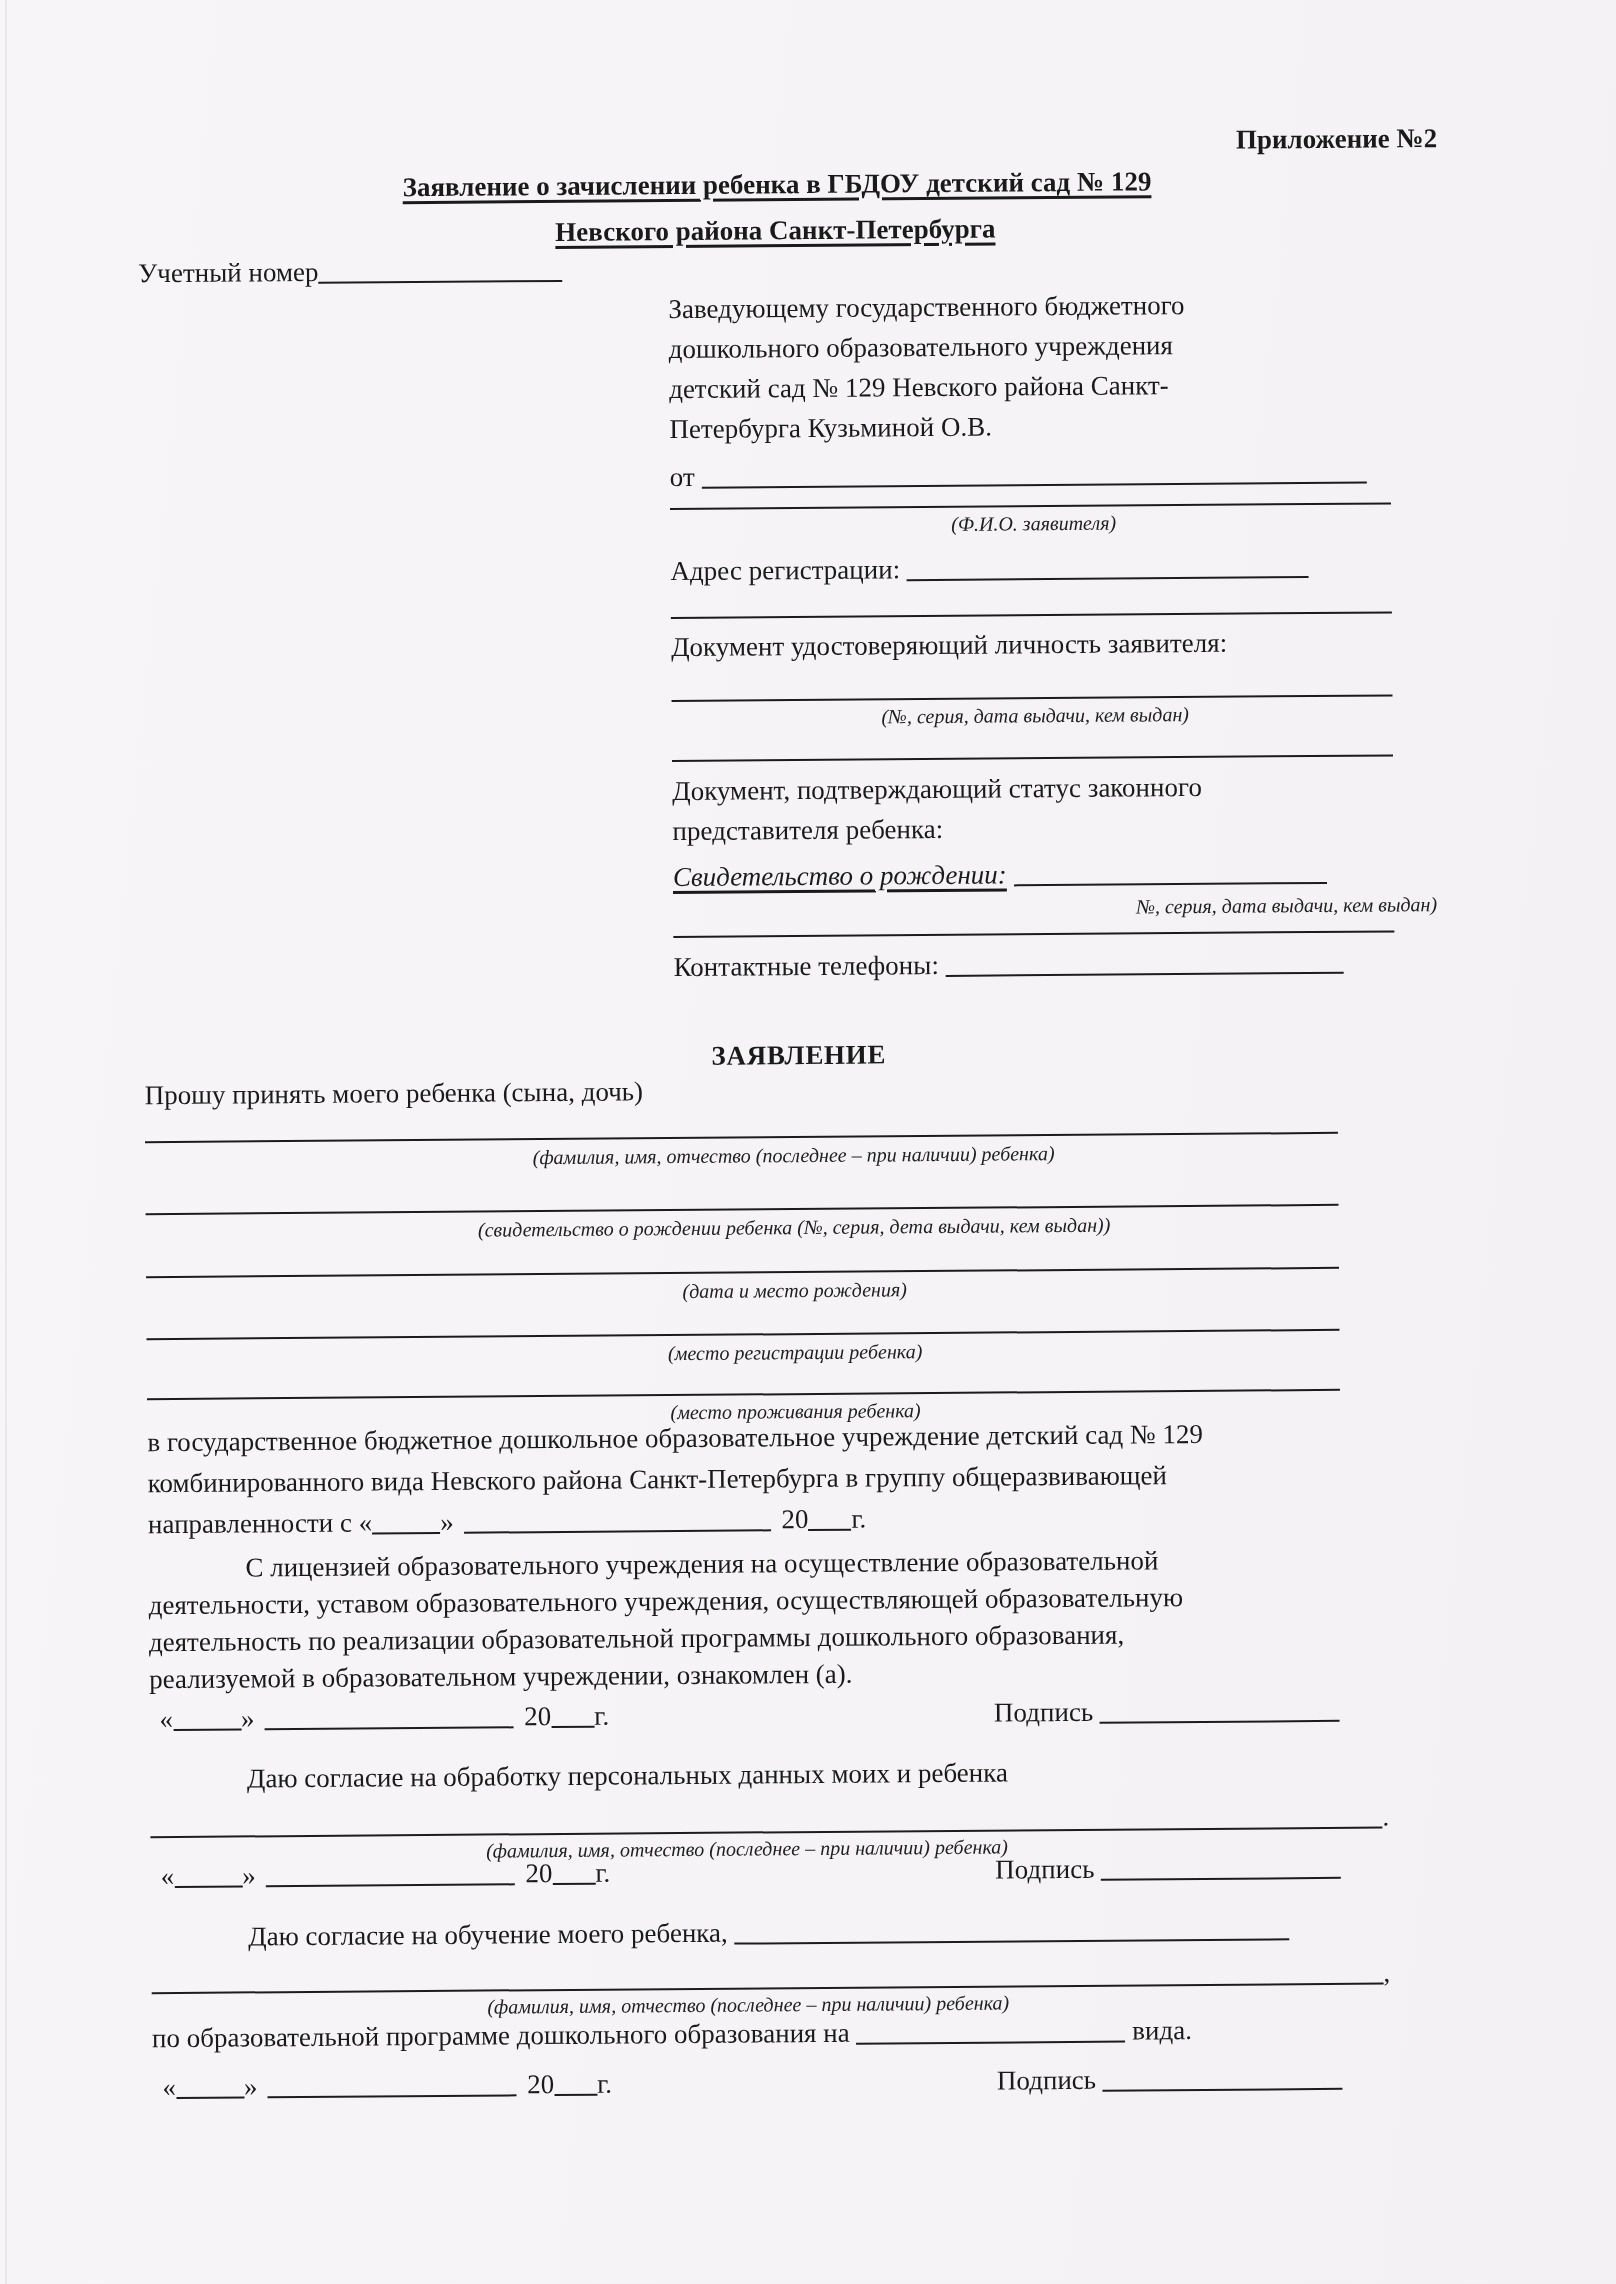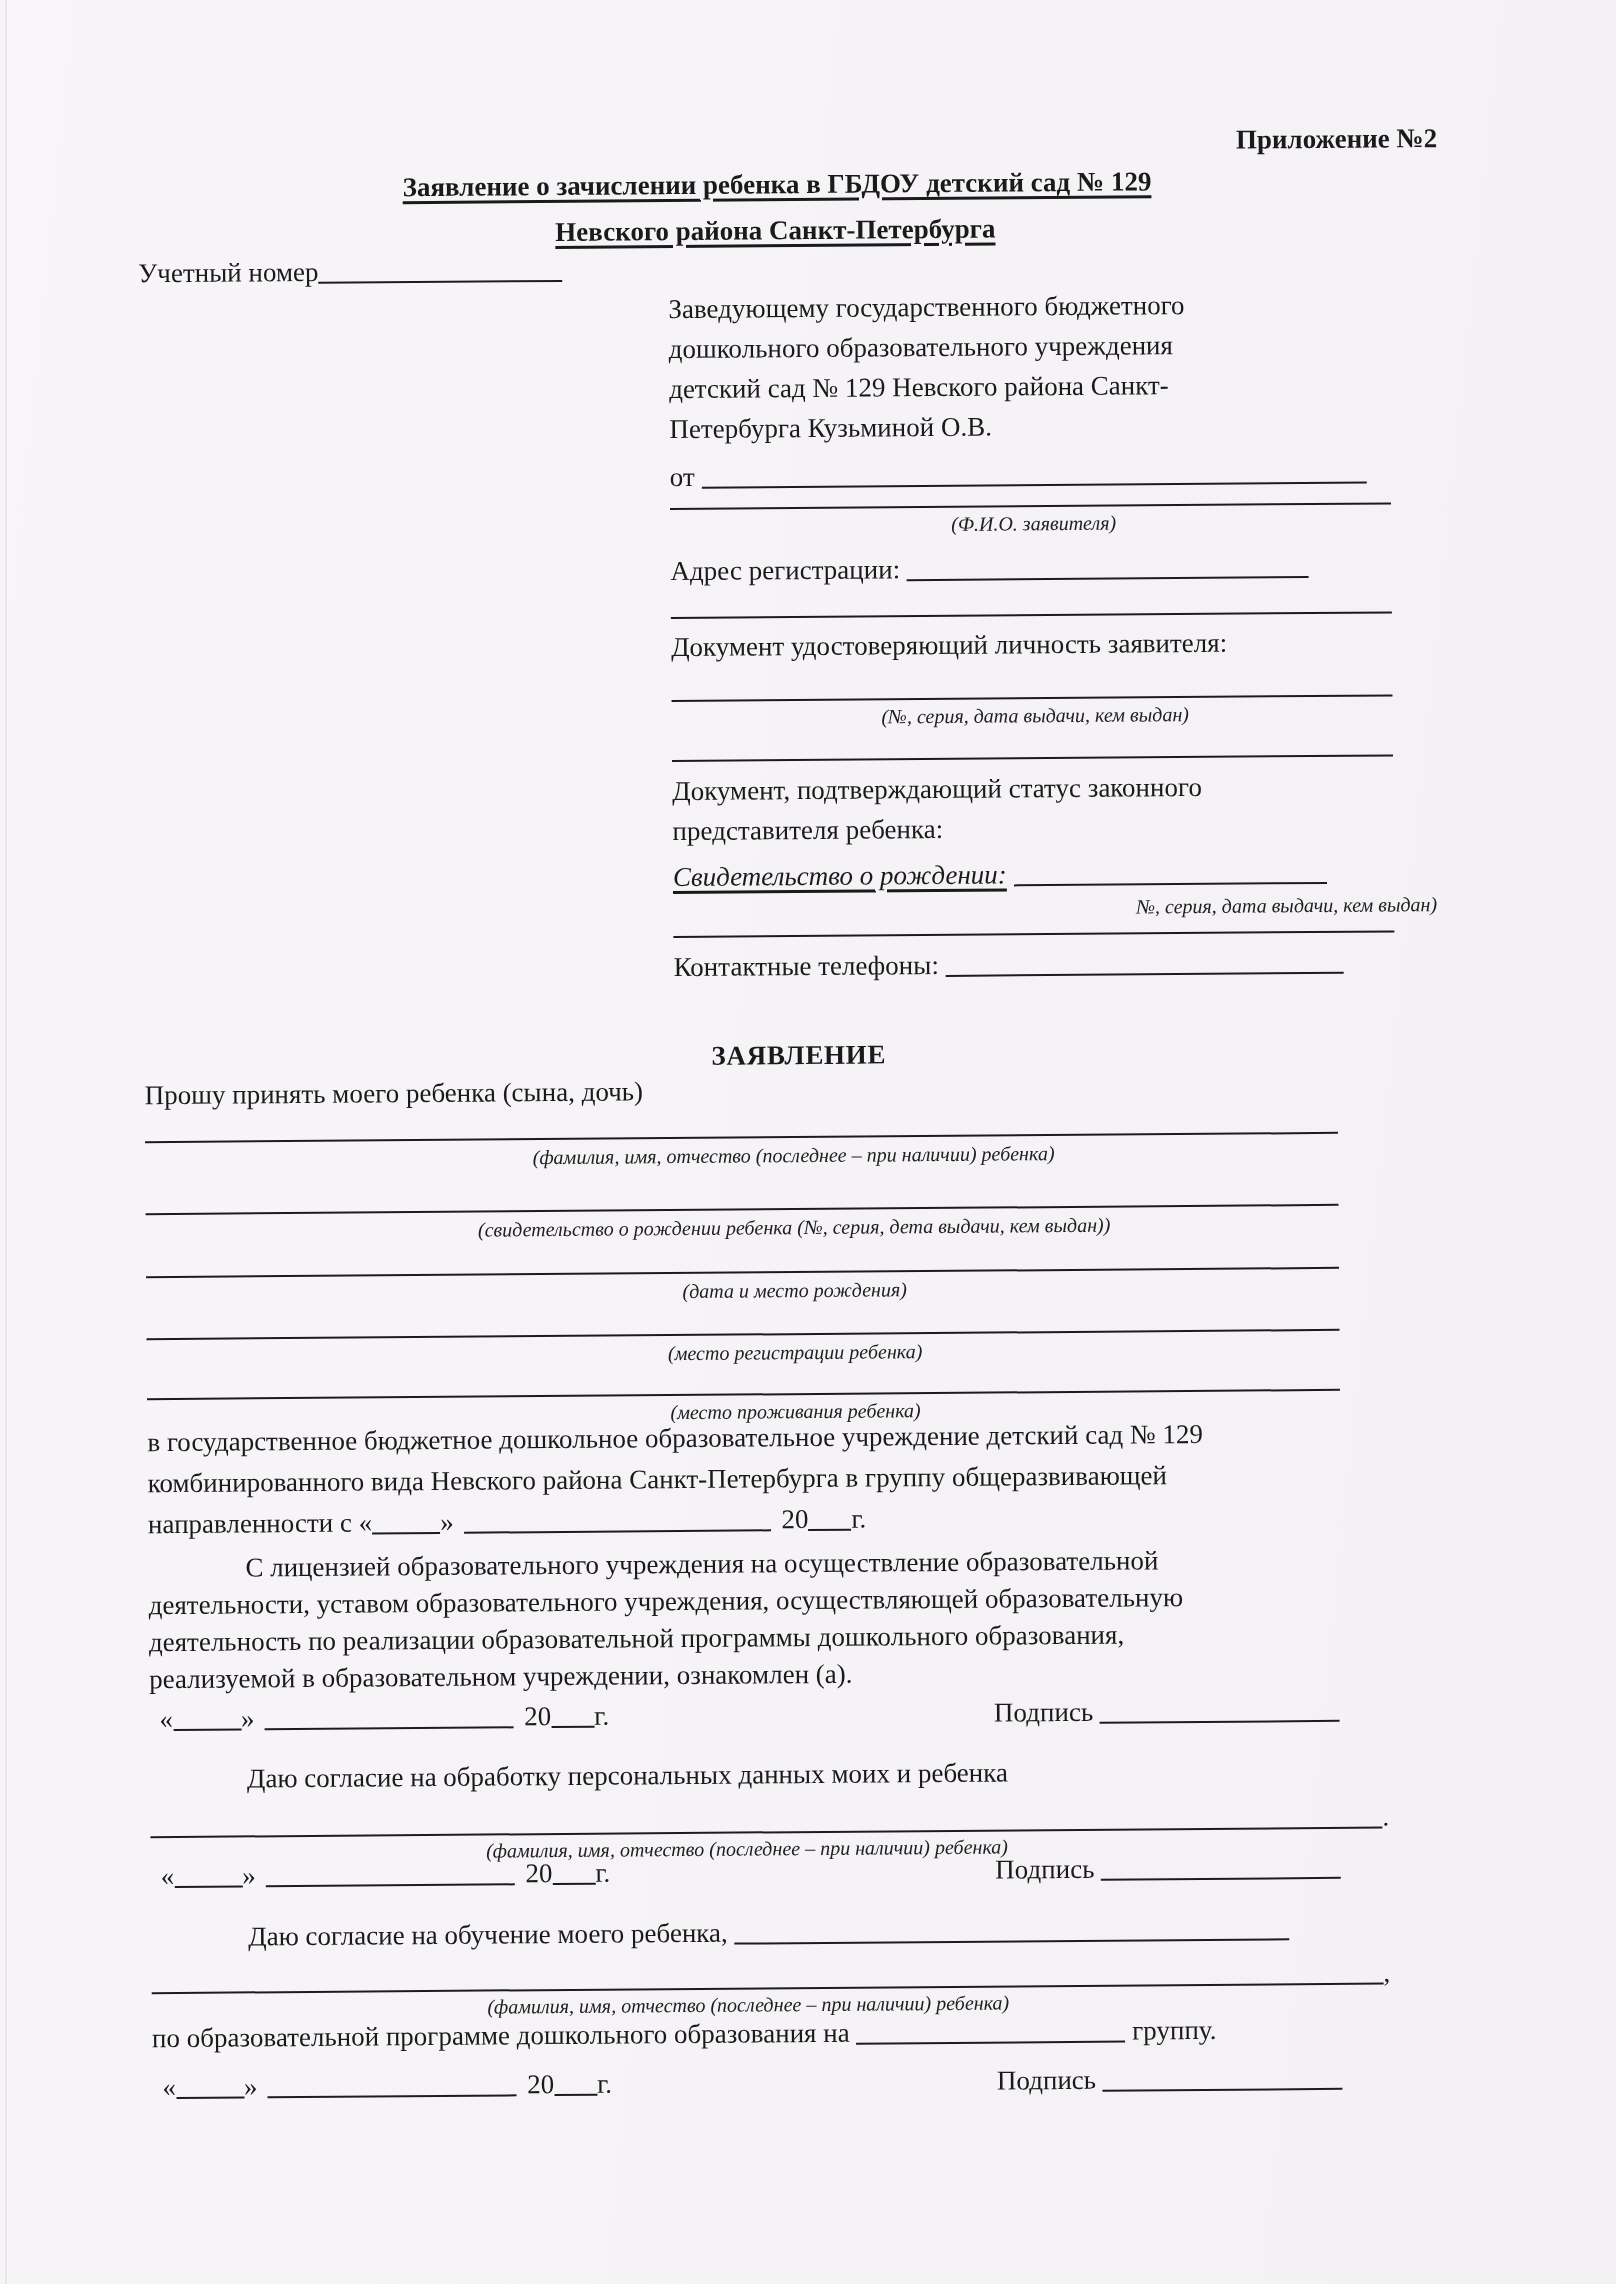--- a/index.html
+++ b/index.html
@@ -105,19 +105,19 @@
     <div class="block" style="top:1754px;left:145px;text-indent:97px;">Даю согласие на обработку персональных данных моих и ребенка</div>
     <div class="block" style="top:1801px;left:145px;"><span class="bl" style="width:1232px;height:29px;"></span><span>.</span></div>
     <div class="block cap" style="top:1835px;left:145px;width:1193px;text-align:center;">(фамилия, имя, отчество (последнее – при наличии) ребенка)</div>
 
     <div class="block" style="top:1851px;left:155px;"><span>«</span><span class="bl" style="width:68px;"></span><span>»</span><span class="bl" style="width:249px;margin-left:10.4px;"></span><span style="margin-left:10.4px;">20</span><span class="bl" style="width:43px;"></span><span>г.</span><span class="sp" style="width:385px;"></span><span>Подпись</span> <span class="bl" style="width:240px;"></span></div>
 
     <div class="block" style="top:1912px;left:145px;"><span class="sp" style="width:97px;"></span><span>Даю согласие на обучение моего ребенка,</span> <span class="bl" style="width:555px;"></span></div>
     <div class="block" style="top:1957px;left:145px;"><span class="bl" style="width:1232px;height:29px;"></span><span>,</span></div>
     <div class="block cap" style="top:1991px;left:145px;width:1193px;text-align:center;">(фамилия, имя, отчество (последнее – при наличии) ребенка)</div>
 
-    <div class="block" style="top:2013px;left:145px;"><span>по образовательной программе дошкольного образования на</span> <span class="bl" style="width:269px;"></span> <span>группу.</span></div>
+    <div class="block" style="top:2013px;left:145px;"><span>по образовательной программе дошкольного образования на</span> <span class="bl" style="width:269px;"></span> <span>вида.</span></div>
 
     <div class="block" style="top:2062px;left:155px;"><span>«</span><span class="bl" style="width:68px;"></span><span>»</span><span class="bl" style="width:249px;margin-left:10.4px;"></span><span style="margin-left:10.4px;">20</span><span class="bl" style="width:43px;"></span><span>г.</span><span class="sp" style="width:385px;"></span><span>Подпись</span> <span class="bl" style="width:240px;"></span></div>
 
   </div>
 </div>
 
 
 </body></html>

